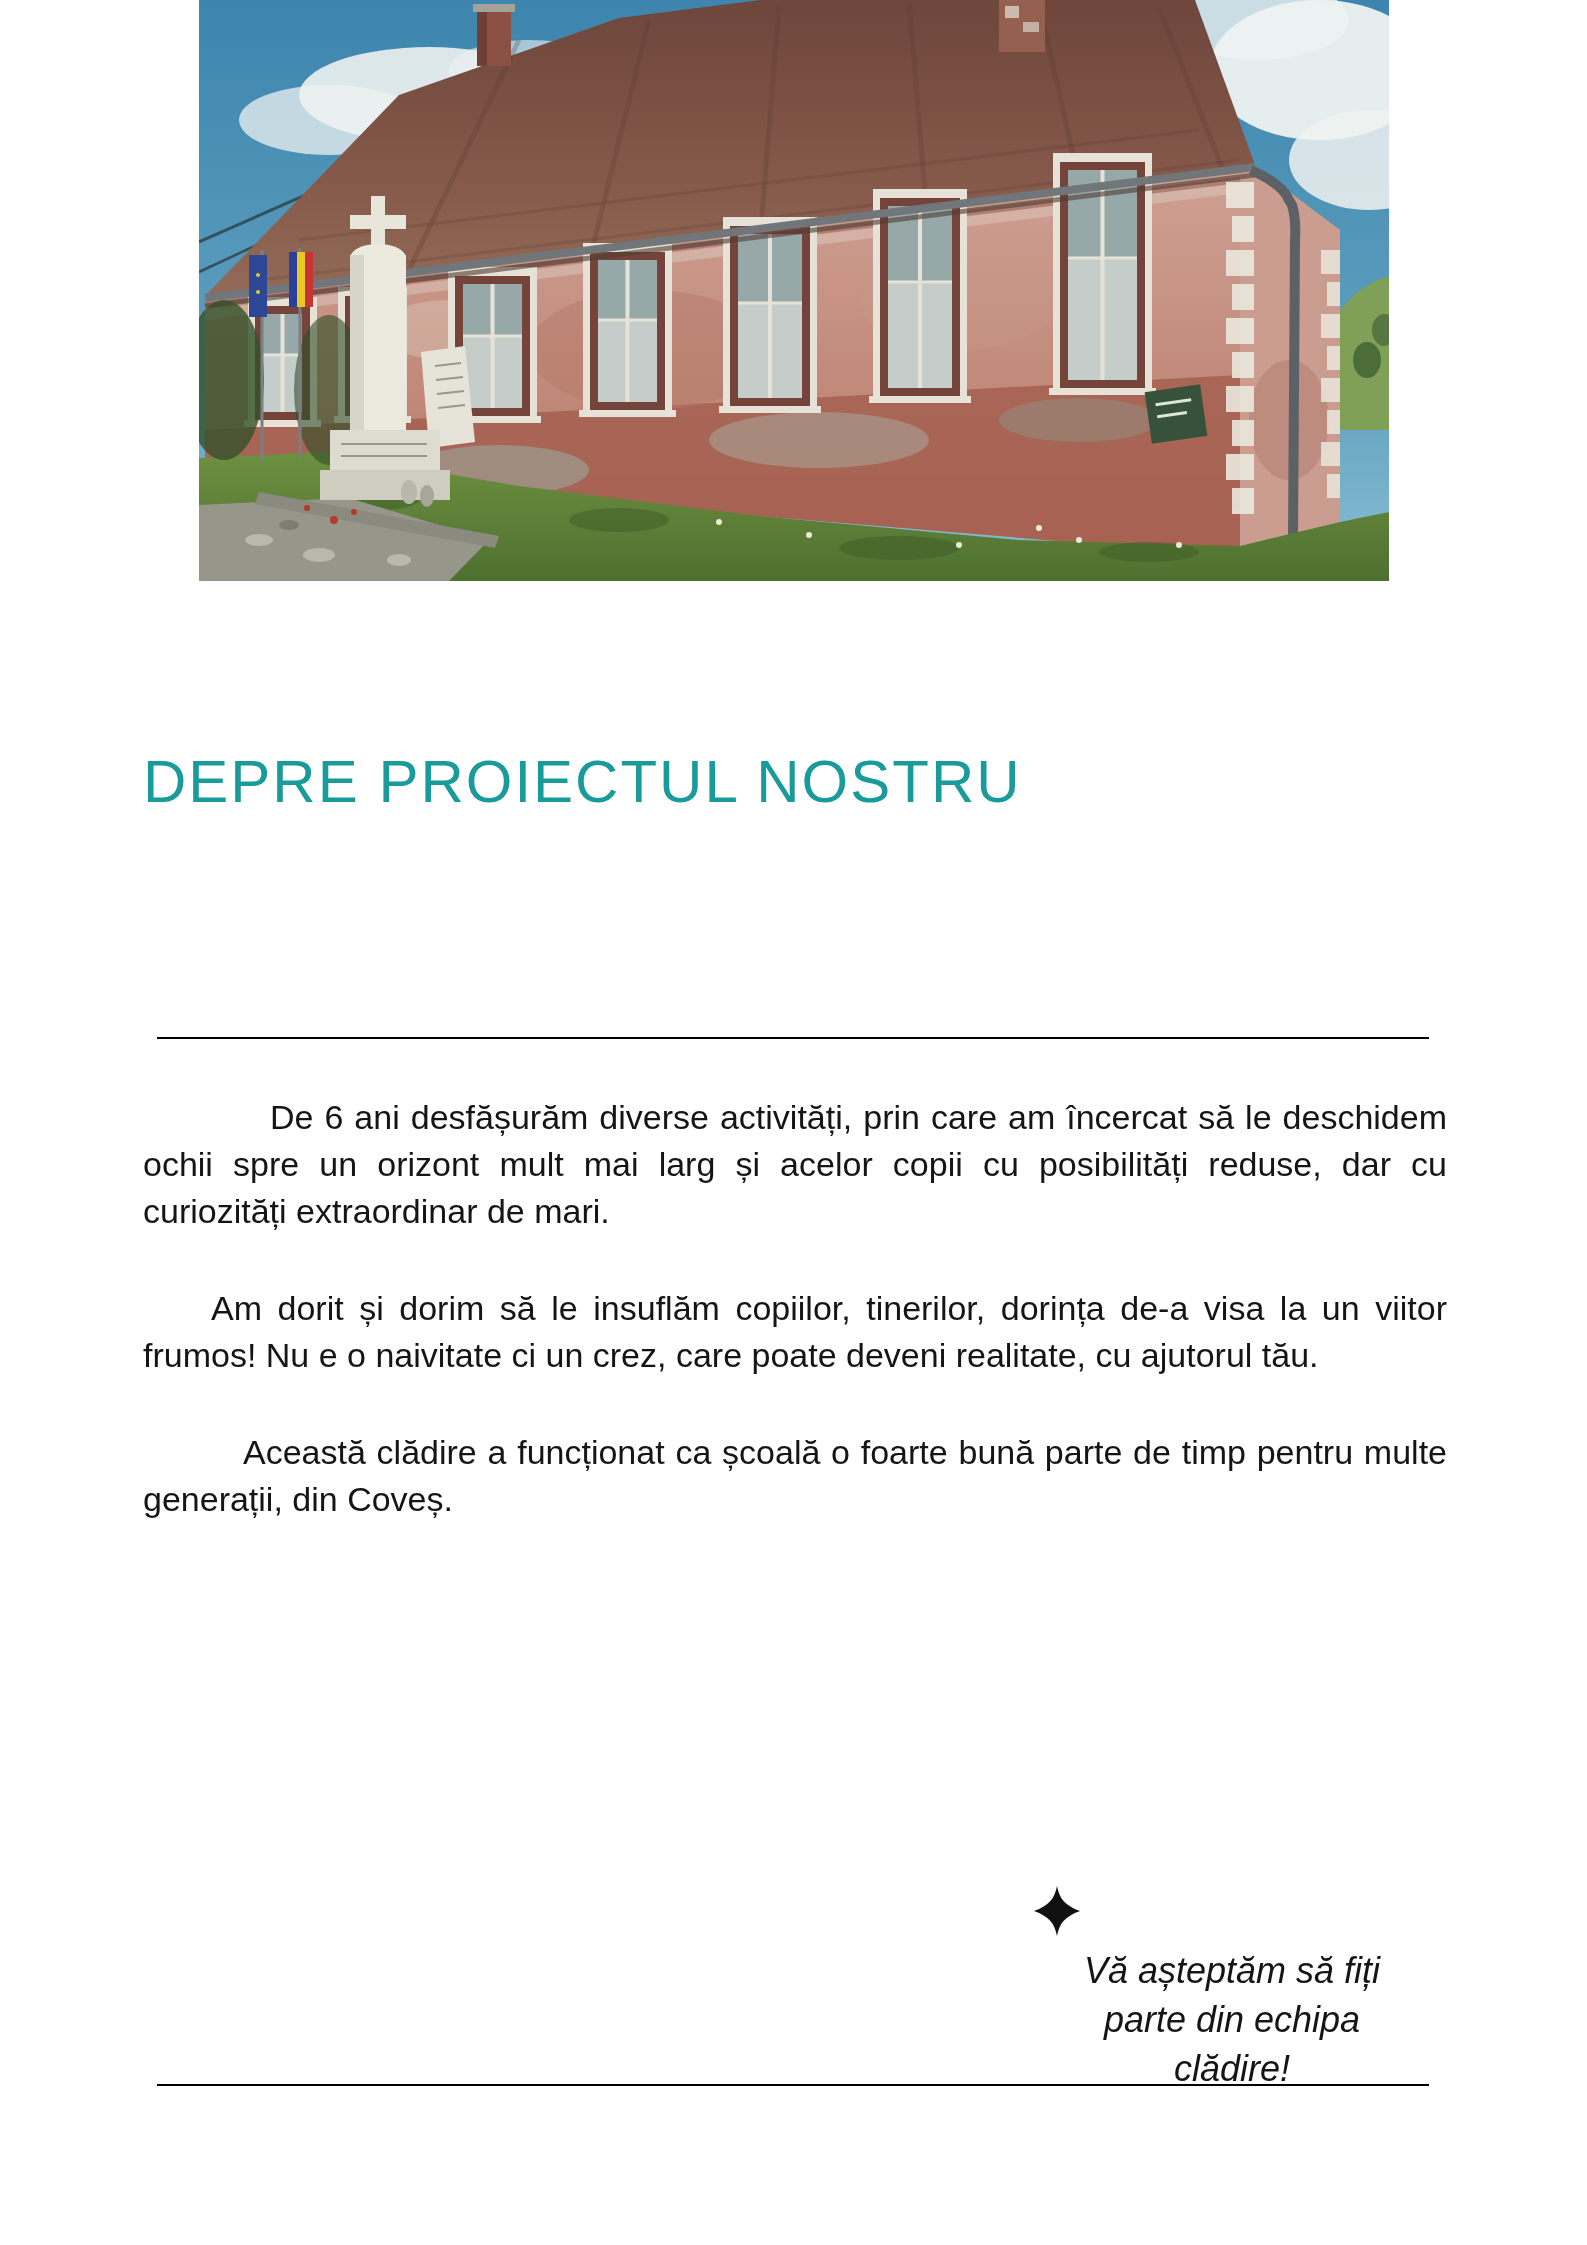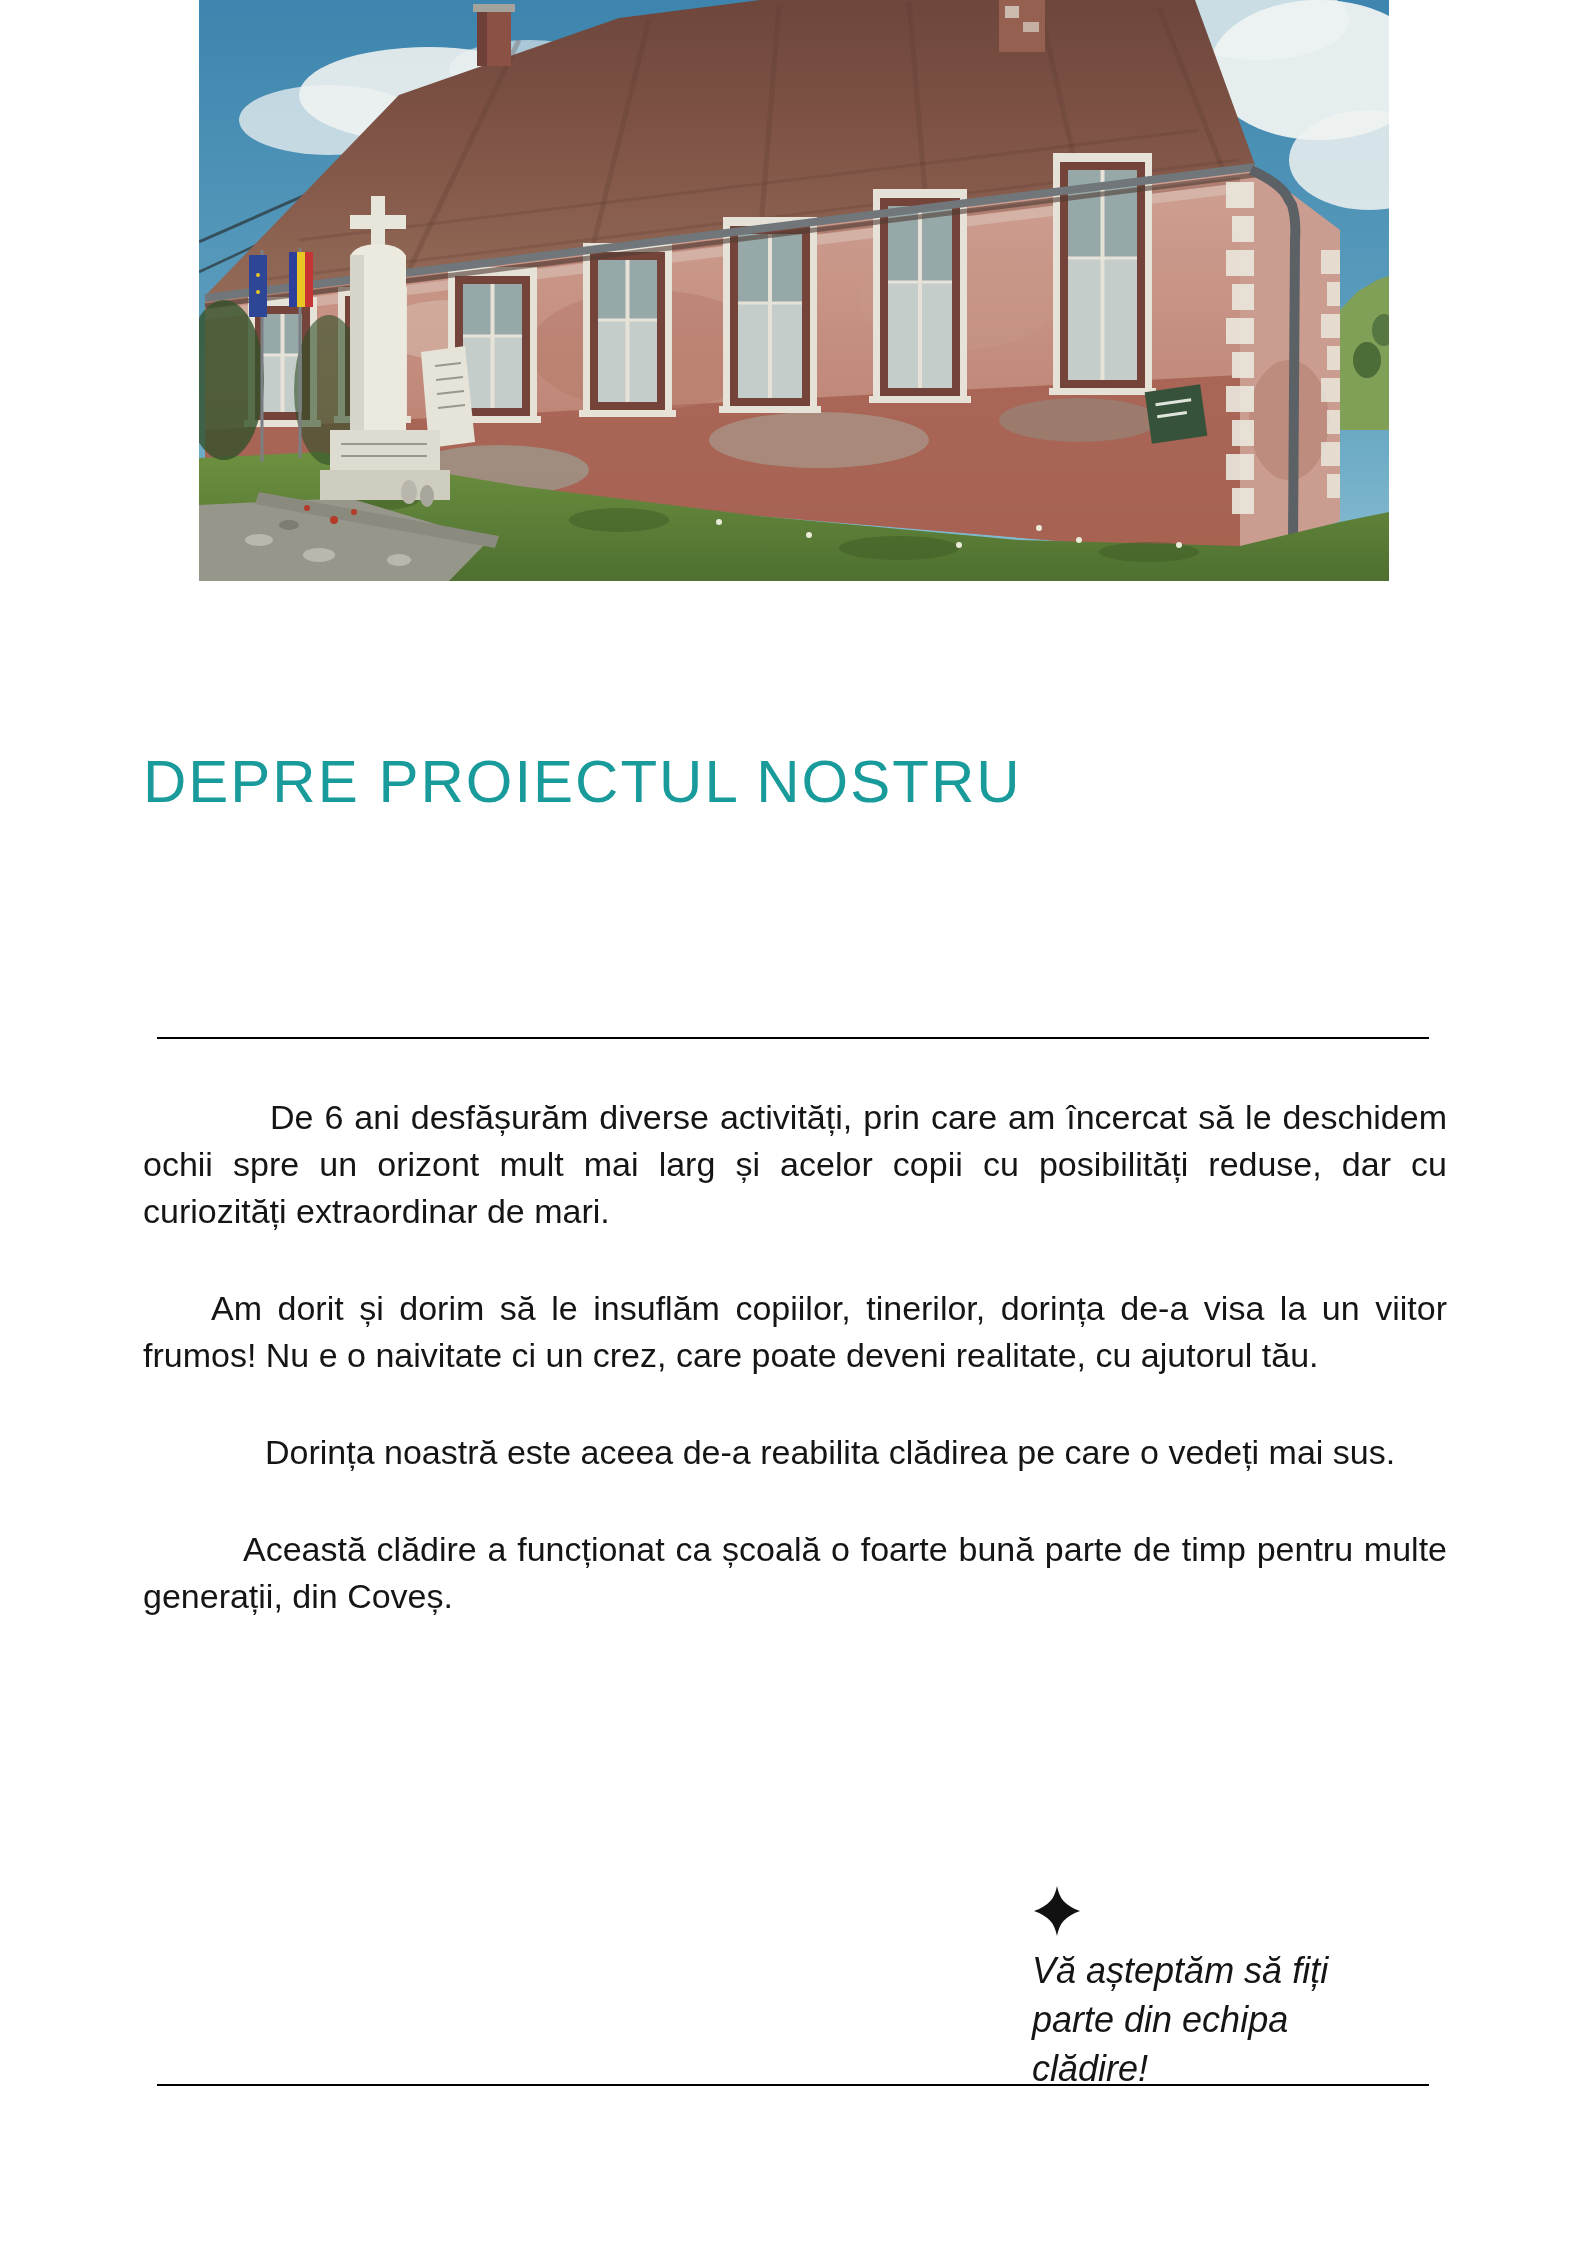--- a/index.html
+++ b/index.html
@@ -20,21 +20,21 @@
   .body-text{
     position:absolute;left:143px;top:1080px;width:1304px;
     font-size:34px;line-height:47px;text-align:justify;
   }
   .para{margin:0 0 50px 0;white-space:pre-wrap;}
   .ind-1{text-indent:95px;}
   .ind-2{text-indent:127px;margin-top:14px;}
   .ind-3{text-indent:68px;}
   .ind-4{text-indent:122px;}
   .ind-5{text-indent:100px;}
-  .callout{position:absolute;left:1032px;top:1886px;width:400px;}
+  .callout{position:absolute;left:1032px;top:1886px;width:400px;text-align:center;}
   .sparkle{display:block;width:46px;height:50px;margin-left:2px;}
   .callout-lines{
     margin-top:10px;font-size:36px;line-height:49px;
     font-style:italic;color:#151515;
   }
 </style>
 </head>
 <body>
 
 <div class="page">
@@ -264,21 +264,20 @@
     </svg>
   </figure>
 
   <h1 class="heading">DEPRE PROIECTUL NOSTRU</h1>
 
   <div class="rule rule-top"></div>
 
   <div class="body-text">
     <p class="para ind-2">De 6 ani desfășurăm diverse activități, prin care am încercat să le deschidem  ochii spre un orizont mult mai larg și acelor copii cu posibilități reduse, dar cu curiozități extraordinar de mari.</p>
     <p class="para ind-3">Am dorit și dorim să le insuflăm copiilor, tinerilor, dorința de-a visa la un viitor frumos! Nu e o naivitate ci un crez, care poate deveni realitate, cu ajutorul tău.</p>
-    <p class="para ind-4">Dorința noastră este aceea de-a reabilita clădirea pe care o vedeți mai sus.</p>
     <p class="para ind-5">Această clădire a funcționat ca școală o foarte bună parte de timp pentru multe generații, din Coveș.</p>
   </div>
 
   <div class="callout">
     <svg class="sparkle" viewBox="0 0 46 50">
       <path d="M23,0 C25.5,13 31,19.5 46,25 C31,30.5 25.5,37 23,50 C20.5,37 15,30.5 0,25 C15,19.5 20.5,13 23,0 Z" fill="#111111"></path>
     </svg>
     <div class="callout-lines">
       <div>Vă așteptăm să fiți</div>
       <div>parte din echipa</div>

